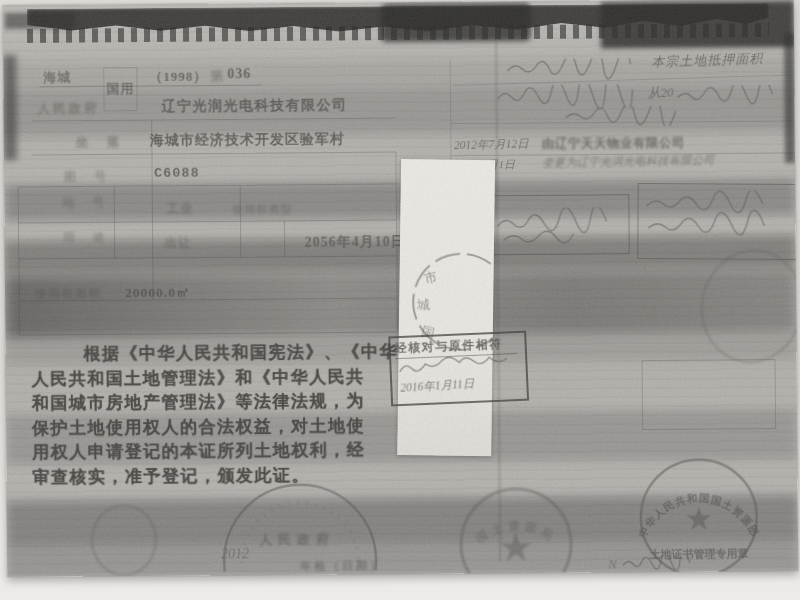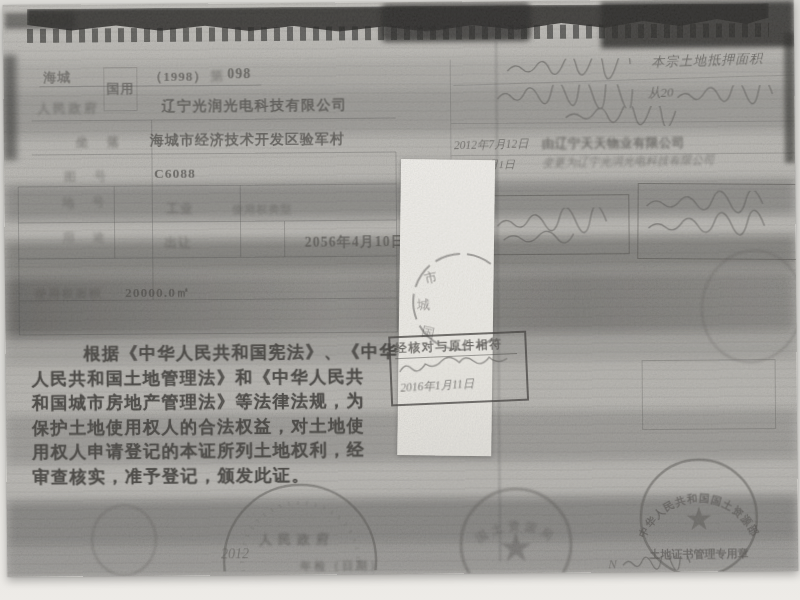--- a/index.html
+++ b/index.html
@@ -48,30 +48,30 @@
     </g>
     <g stroke="rgba(45,45,42,.18)" stroke-width="1">
       <path d="M447 58 V252 M450 84 L791 76 M447 122 H791 M447 154 H791"></path>
     </g>
   </svg>
 
   <div class="abs p" style="left:40px;top:64px;font-size:13px;opacity:.6;filter:blur(.6px);">海城</div>
   <div class="abs p" style="left:100px;top:63px;font-size:13px;opacity:.65;border:1px solid rgba(60,58,55,.35);padding:12px 2px;filter:blur(.5px);">国用</div>
   <div class="abs p" style="left:146px;top:64px;font-size:13px;opacity:.7;filter:blur(.5px);">（1998）</div>
   <div class="abs p" style="left:207px;top:64px;font-size:13px;opacity:.4;filter:blur(.8px);">第</div>
-  <div class="abs p" style="left:224px;top:63px;font-size:14px;opacity:.75;filter:blur(.4px);">098</div>
+  <div class="abs p" style="left:224px;top:63px;font-size:14px;opacity:.75;filter:blur(.4px);">036</div>
 
   <div class="abs p" style="left:34px;top:96px;font-size:12.5px;letter-spacing:3px;opacity:.45;filter:blur(.9px);">人民政府</div>
   <div class="abs p" style="left:158px;top:94px;font-size:14px;letter-spacing:1.5px;opacity:.8;filter:blur(.7px);">辽宁光润光电科技有限公司</div>
 
   <div class="abs p" style="left:72px;top:130px;font-size:12.5px;letter-spacing:3px;opacity:.45;filter:blur(.9px);">坐　落</div>
   <div class="abs p" style="left:146px;top:128px;font-size:14px;letter-spacing:1px;opacity:.8;filter:blur(.7px);">海城市经济技术开发区验军村</div>
 
   <div class="abs p" style="left:60px;top:164px;font-size:12px;letter-spacing:3px;opacity:.35;filter:blur(1px);">图　号</div>
-  <div class="abs p" style="left:150px;top:162px;font-size:13.5px;opacity:.75;filter:blur(.5px);font-family:Liberation Serif, serif;">C6088</div>
+  <div class="abs p" style="left:150px;top:162px;font-size:13.5px;opacity:.75;filter:blur(.5px);font-family:Liberation Mono, monospace;">C6088</div>
 
   <div class="abs p" style="left:58px;top:190px;font-size:12px;letter-spacing:3px;opacity:.35;filter:blur(1px);">地　号</div>
   <div class="abs p" style="left:58px;top:225px;font-size:12px;letter-spacing:3px;opacity:.32;filter:blur(1px);">用　途</div>
   <div class="abs p" style="left:162px;top:197px;font-size:12.5px;opacity:.45;filter:blur(1px);">工业</div>
   <div class="abs p" style="left:228px;top:199px;font-size:11px;letter-spacing:1px;opacity:.35;filter:blur(1px);">使用权类型</div>
   <div class="abs p" style="left:160px;top:231px;font-size:12.5px;opacity:.45;filter:blur(1px);">出让</div>
   <div class="abs p" style="left:300px;top:231px;font-size:14px;opacity:.7;filter:blur(.6px);">2056年4月10日</div>
   <div class="abs p" style="left:30px;top:282px;font-size:11.5px;letter-spacing:2px;opacity:.42;filter:blur(.9px);">使用权面积</div>
   <div class="abs p" style="left:120px;top:280px;font-size:13.5px;opacity:.75;filter:blur(.6px);">20000.0㎡</div>
 

